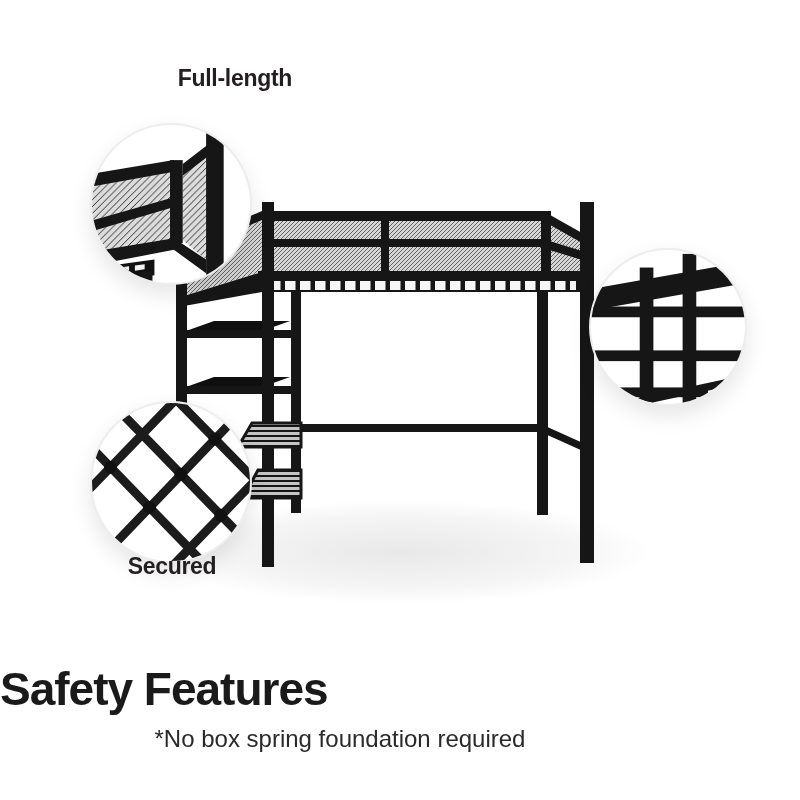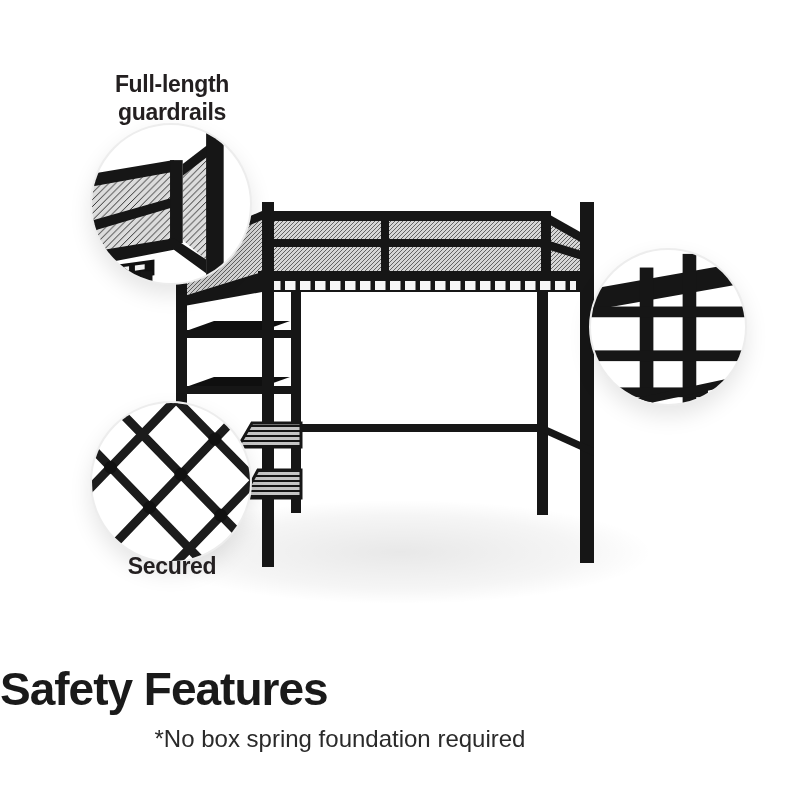--- a/index.html
+++ b/index.html
@@ -17,21 +17,21 @@
   .callout svg{display:block;width:100%;height:100%;}
   .callout-1{left:90px;top:123px;width:158px;height:158px;}
   .callout-2{left:90px;top:401px;width:158px;height:158px;}
   .callout-3{left:589px;top:248px;width:154px;height:154px;}
   .label{
     position:absolute;text-align:center;
     font-weight:bold;font-size:23px;line-height:28px;letter-spacing:-0.3px;
     color:#231f20;
   }
   .label .ln{display:block;}
-  .label-1{left:52px;top:70px;width:240px;}
+  .label-1{left:52px;top:64px;width:240px;text-align:right;}
   .label-2{left:550px;top:420px;width:240px;}
   .label-3{left:52px;top:552px;width:240px;}
   .title{
     position:absolute;left:0;top:664px;width:800px;text-align:left;
     font-weight:bold;font-size:46px;line-height:50px;letter-spacing:-1px;
     color:#1a1a1a;
   }
   .footnote{
     position:absolute;left:0;top:722px;width:680px;text-align:center;
     font-weight:normal;font-size:24px;line-height:34px;color:#2a2a2a;
@@ -158,21 +158,20 @@
         <rect x="0" y="58" width="158" height="11"></rect>
         <rect x="0" y="103" width="158" height="11"></rect>
         <rect x="0" y="141" width="120" height="10"></rect>
         <polygon points="28,156 140,132 140,140 28,164"></polygon>
       </g>
     </svg>
   </div>
 
   <div class="label label-1">
     <span class="ln">Full-length</span>
-    <span class="ln">guardrails</span>
   </div>
   <div class="label label-3">
     <span class="ln">Secured</span>
   </div>
 
   <div class="title">Safety Features</div>
   <div class="footnote">*No box spring foundation required</div>
 
 </div>
 

